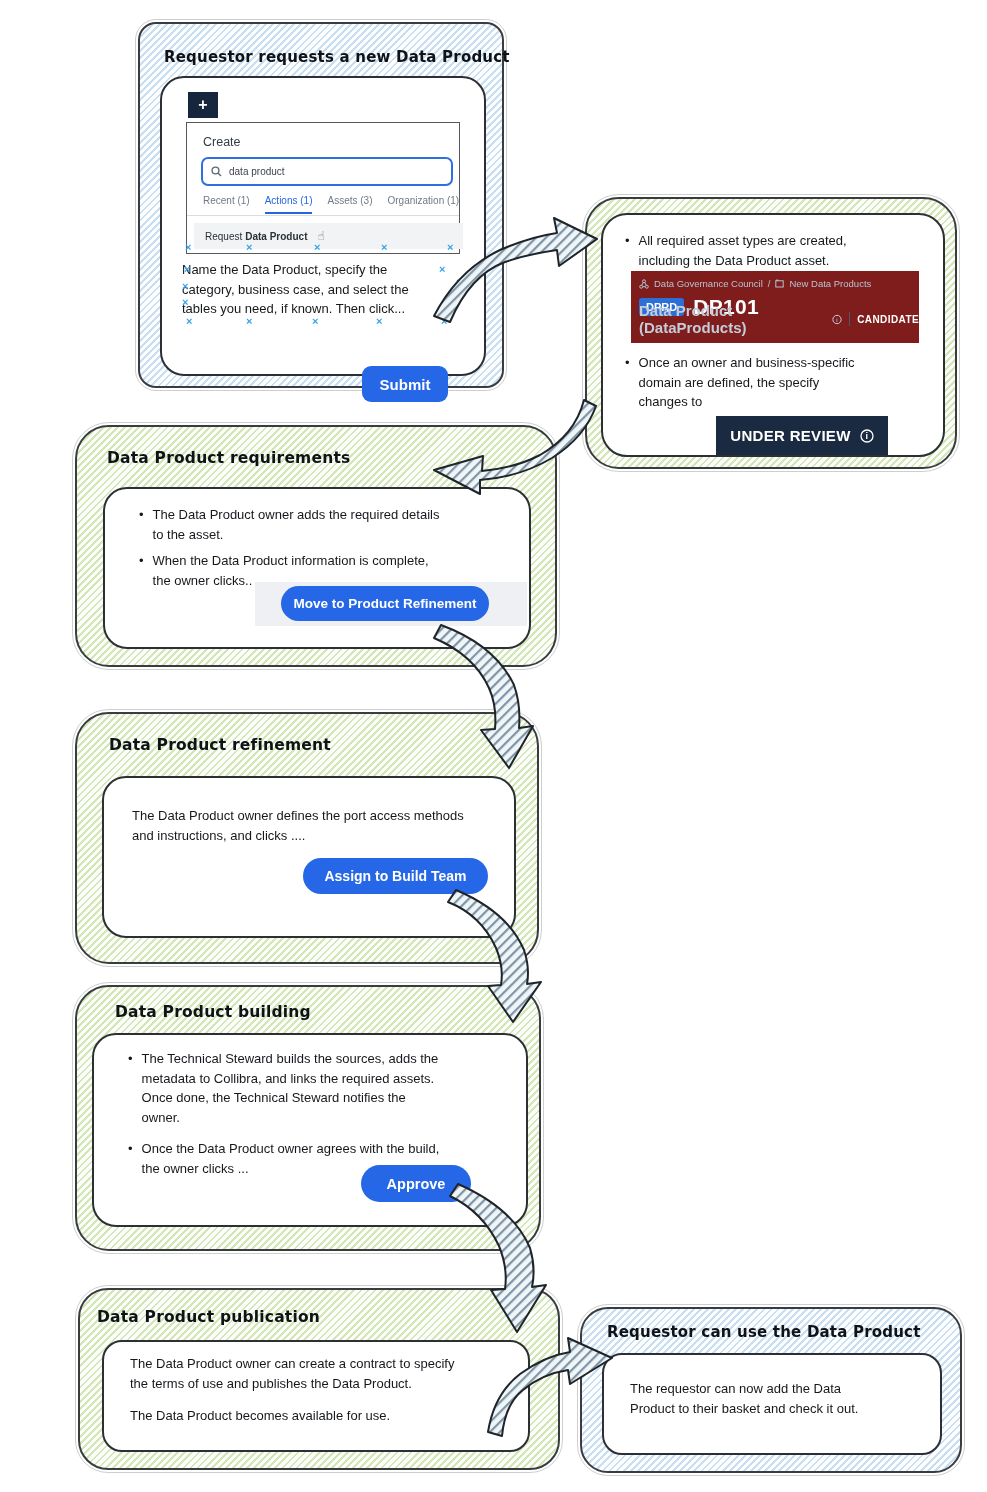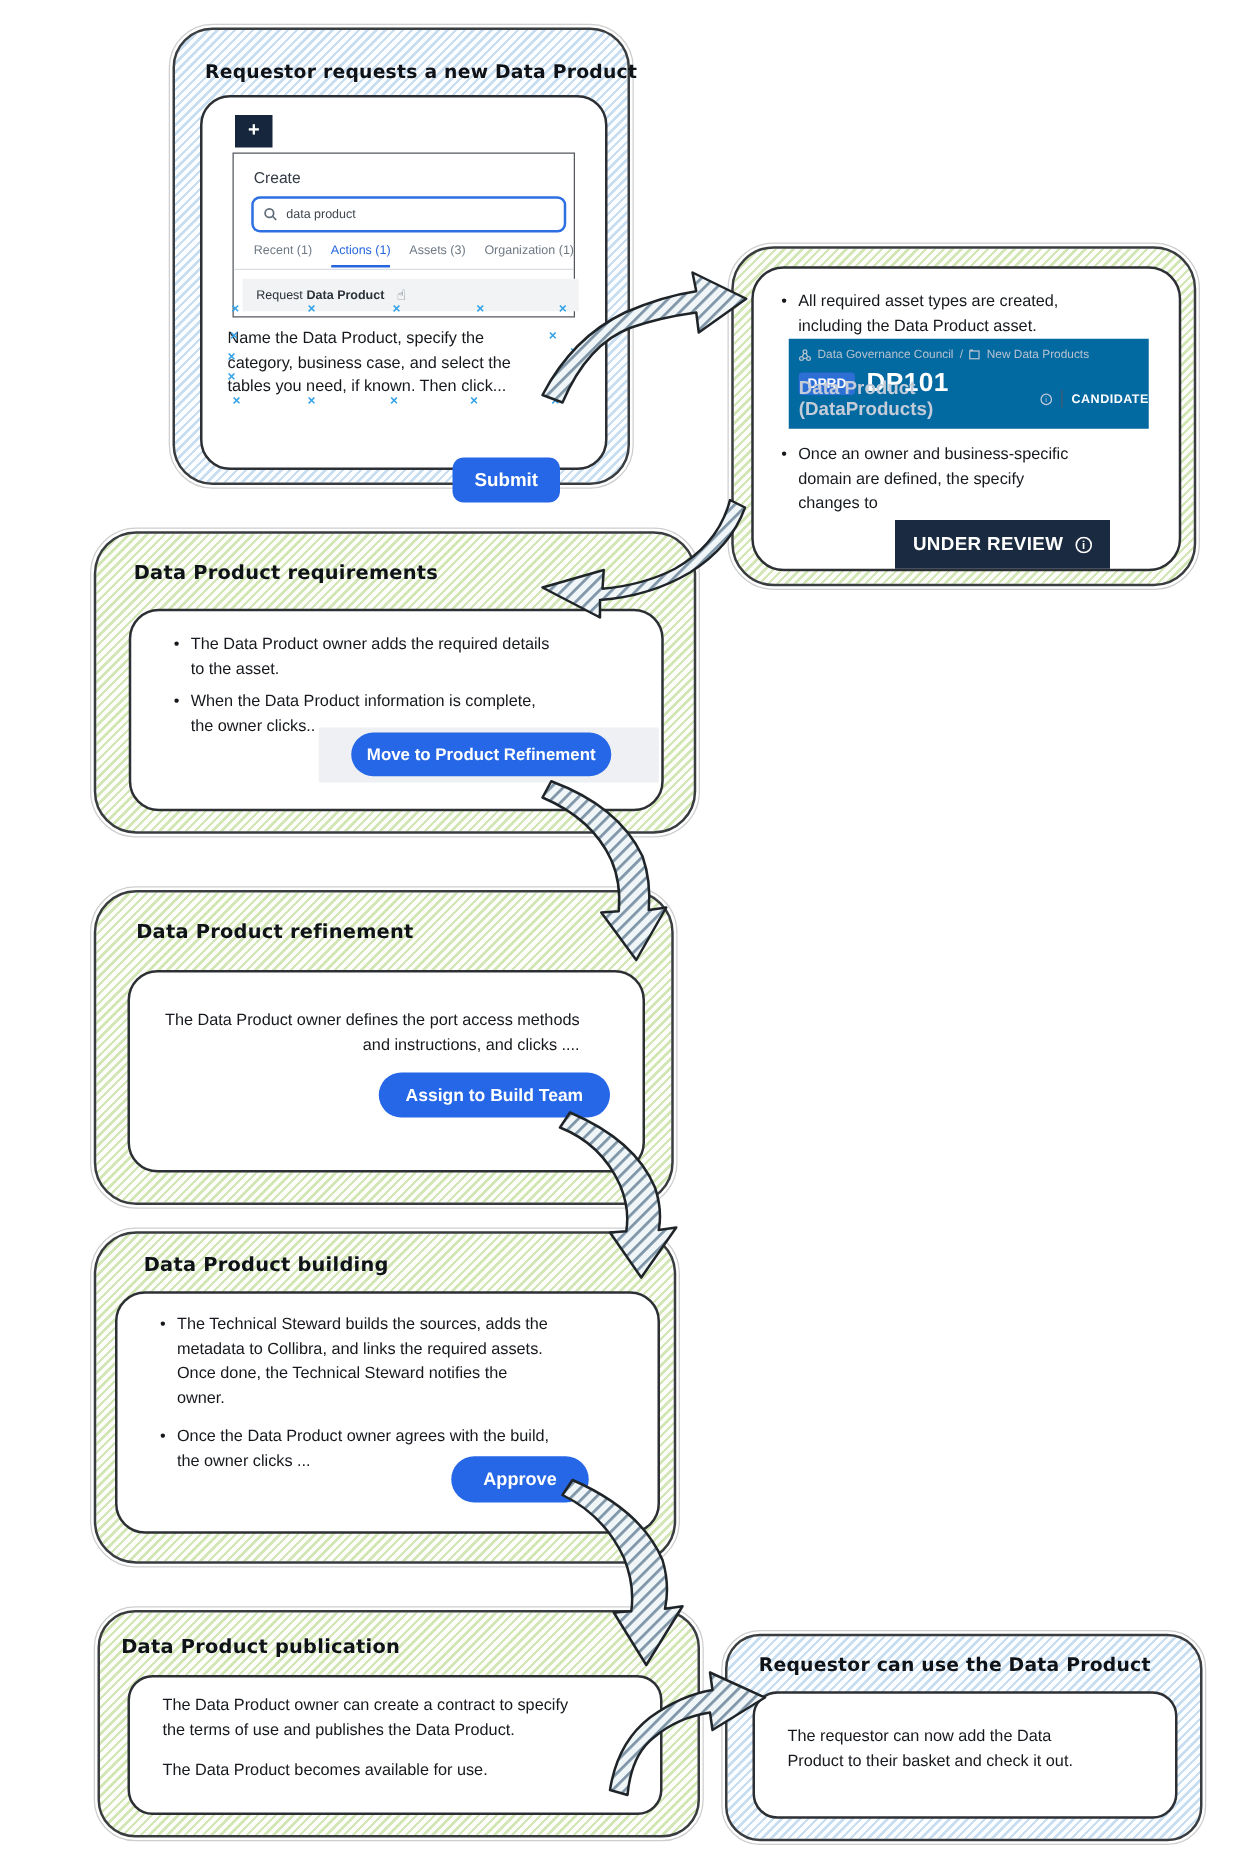--- a/index.html
+++ b/index.html
@@ -29,41 +29,41 @@
   .tabs{position:absolute;left:16px;top:72px;display:flex;gap:15px;}
   .tab{font-size:10px;color:#6f7a86;padding-bottom:6px;cursor:pointer;white-space:nowrap;}
   .tab.active{color:#2566df;border-bottom:2px solid #2566df;}
   .tab-divider{position:absolute;left:0;top:92px;width:100%;height:0;border-top:1px solid #d9dde2;}
   .result-row{position:absolute;left:7px;top:100px;width:258px;height:26px;background:#f1f3f5;
               display:flex;align-items:center;padding-left:11px;font-size:10px;color:#2b3publ隐闷publ publ publ publ0;color:#2b3138;}
   .result-row b{margin-left:3px;}
   .hand{color:#6b7480;font-size:12px;margin-left:10px;font-family:"DejaVu Sans",sans-serif;}
   .xmark{position:absolute;color:#36a3e8;font-size:11px;font-weight:bold;line-height:1;}
   
-  .asset-header{position:absolute;background:#0369a1;color:#fff;}
+  .asset-header{position:absolute;background:#7f1d1d;color:#fff;}
   .crumb{position:absolute;left:8px;top:7px;display:flex;align-items:center;gap:5px;
          font-size:9.5px;color:#b6c2cf;white-space:nowrap;}
   .badge-row{position:absolute;left:8px;top:24px;display:flex;align-items:center;gap:9px;}
   .dprd-badge{background:#2e6fd6;color:#fff;font-size:11px;font-weight:bold;border-radius:3px;padding:3px 7px;}
   .asset-name{font-size:21px;font-weight:bold;color:#fff;letter-spacing:.3px;}
   .meta-row{position:absolute;left:8px;bottom:7px;display:flex;align-items:center;gap:7px;}
   .asset-type{font-size:15px;font-weight:bold;color:#c3ccd8;}
   .vdiv{width:1px;height:14px;background:#49596e;}
   .status-text{font-size:10px;font-weight:bold;color:#fff;letter-spacing:.4px;}
   .review-badge{position:absolute;background:#1a2a40;color:#fff;display:flex;align-items:center;
                 justify-content:center;gap:9px;font-weight:bold;font-size:15px;letter-spacing:.3px;}
   .gray-strip{position:absolute;background:#eef0f3;}
   svg.arrows{position:absolute;left:0;top:0;pointer-events:none;}
 </style>
 </head>
 <body>
 
 <div class="canvas">
 
-  <div class="sbox hatch-blue" style="left:138px;top:22px;width:362px;height:362px;border-radius:32px;">
+  <div class="sbox hatch-blue" style="left:138px;top:22px;width:362px;height:362px;border-radius:18px;">
     <div class="box-title" style="left:24px;top:24px;font-size:15px;">Requestor requests a new Data Product</div>
     <div class="inner" style="left:20px;top:52px;width:322px;height:296px;">
       <div class="plus-btn" style="left:26px;top:14px;width:30px;height:26px;">+</div>
       <div class="dialog" style="left:24px;top:44px;width:272px;height:130px;">
         <div class="dlg-heading">Create</div>
         <div class="search-box">
           <svg width="11" height="11" viewBox="0 0 11 11">
             <circle cx="4.5" cy="4.5" r="3.4" fill="none" stroke="#5f6b76" stroke-width="1.4"></circle>
             <line x1="7" y1="7" x2="10" y2="10" stroke="#5f6b76" stroke-width="1.4"></line>
           </svg>
@@ -173,21 +173,21 @@
 the owner clicks..</div>
       </div>
       <div class="gray-strip" style="left:150px;top:93px;width:272px;height:44px;"></div>
       <button class="btn" style="left:176px;top:97px;width:208px;height:35px;border-radius:18px;font-size:13.5px;">Move to Product Refinement</button>
     </div>
   </div>
 
   <div class="sbox hatch-green" style="left:75px;top:712px;width:460px;height:248px;border-radius:34px;">
     <div class="box-title" style="left:32px;top:22px;">Data Product refinement</div>
     <div class="inner" style="left:25px;top:62px;width:410px;height:158px;">
-      <div class="body-text" style="position:absolute;left:28px;top:28px;text-align:right;">The Data Product owner defines the port access methods
+      <div class="body-text" style="position:absolute;left:28px;top:28px;">The Data Product owner defines the port access methods
 and instructions, and clicks ....</div>
       <button class="btn" style="left:199px;top:80px;width:185px;height:36px;border-radius:18px;font-size:14px;">Assign to Build Team</button>
     </div>
   </div>
 
   <div class="sbox hatch-green" style="left:75px;top:985px;width:462px;height:262px;border-radius:34px;">
     <div class="box-title" style="left:18px;top:16px;margin-left:20px;">Data Product building</div>
     <div class="inner" style="left:15px;top:46px;width:432px;height:190px;">
       <div class="bullet-row" style="left:34px;top:14px;">
         <span class="bullet-dot">•</span>

